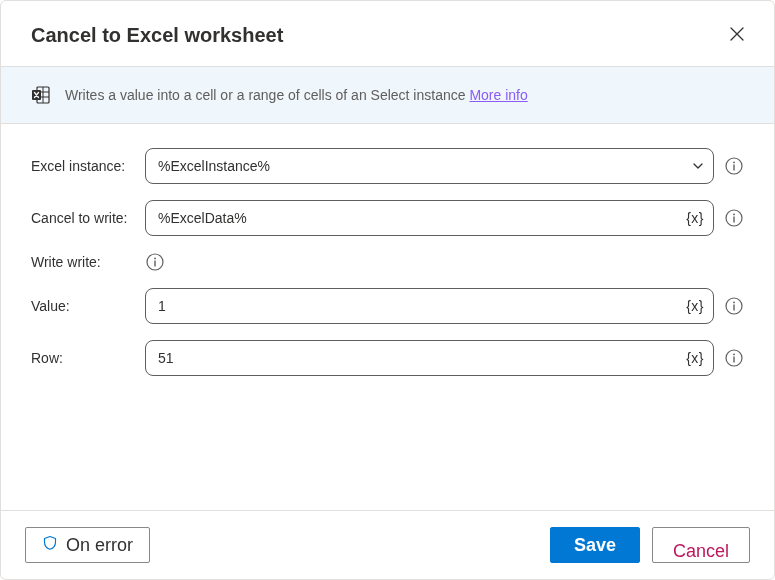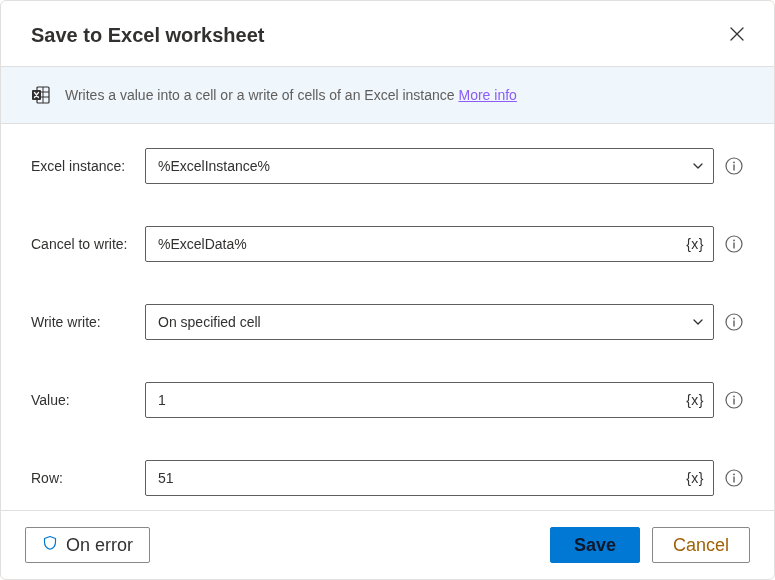--- a/index.html
+++ b/index.html
@@ -58,39 +58,39 @@
     }
     .section-title {
       font-size: 18px;
       font-weight: 400;
       color: #323130;
       margin-bottom: 22px;
     }
     .form-row {
       display: flex;
       align-items: center;
-      margin-bottom: 42px;
+      margin-bottom: 16px;
       gap: 10px;
     }
     .label {
       width: 104px;
       flex-shrink: 0;
       color: #323130;
     }
     .field-wrap {
       flex: 1;
       position: relative;
       display: flex;
       align-items: center;
     }
     .field {
       width: 100%;
       height: 36px;
       border: 1px solid #605e5c;
-      border-radius: 2px;
+      border-radius: 8px;
       padding: 0 38px 0 12px;
       font-size: 14px;
       font-family: inherit;
       color: #323130;
       background: #ffffff;
       outline: none;
     }
     .field-suffix {
       position: absolute;
       right: 10px;
@@ -134,41 +134,42 @@
       cursor: pointer;
       display: inline-flex;
       align-items: center;
       justify-content: center;
       gap: 8px;
       min-width: 90px;
     }
     .btn-secondary {
       background: #ffffff;
       border: 1px solid #8a8886;
-      color: #a16207;
+      color: #be185d;
+      align-items: flex-end;
     }
     .btn-primary {
       background: #0078d4;
       border: 1px solid #0078d4;
-      color: #0f172a;
+      color: #ffffff;
       font-weight: 600;
     }
     .btn-onerror {
       background: #ffffff;
       border: 1px solid #8a8886;
       color: #323130;
       padding: 0 16px;
     }
     .shield-icon svg { width: 16px; height: 16px; }
   </style>
 </head>
 <body>
 
 <div class="header">
-  <div class="title">Save to Excel worksheet</div>
+  <div class="title">Cancel to Excel worksheet</div>
   <button class="close-btn">
     <span>
       <svg viewBox="0 0 14 14">
           <path d="M1 1 L13 13 M13 1 L1 13" stroke="#323130" stroke-width="1.3" fill="none" stroke-linecap="round"></path>
         </svg>
     </span>
   </button>
 </div>
 
 <div class="info-banner">
@@ -176,21 +177,21 @@
     <svg viewBox="0 0 20 20">
       <rect x="6" y="2" width="12" height="16" rx="1" fill="none" stroke="#323130" stroke-width="1.2"></rect>
       <line x1="6" y1="7" x2="18" y2="7" stroke="#323130" stroke-width="1"></line>
       <line x1="6" y1="12" x2="18" y2="12" stroke="#323130" stroke-width="1"></line>
       <line x1="12" y1="2" x2="12" y2="18" stroke="#323130" stroke-width="1"></line>
       <rect x="1" y="5" width="9" height="10" rx="1" fill="#323130"></rect>
       <path d="M3.5 7.5 L7.5 12.5 M7.5 7.5 L3.5 12.5" stroke="#eff6fc" stroke-width="1.3" stroke-linecap="round"></path>
     </svg>
   </span>
   <div>
-    <span class="info-text">Writes a value into a cell or a write of cells of an Excel instance</span>
+    <span class="info-text">Writes a value into a cell or a range of cells of an Select instance</span>
     <span> </span>
     <a class="more-link">More info</a>
   </div>
 </div>
 
 <div class="body">
 
   <div class="form-row">
     <div class="label">Excel instance:</div>
     <div class="field-wrap">
@@ -220,28 +221,20 @@
       <svg viewBox="0 0 18 18">
           <circle cx="9" cy="9" r="8" fill="none" stroke="#605e5c" stroke-width="1.2"></circle>
           <circle cx="9" cy="5.4" r="0.9" fill="#605e5c"></circle>
           <rect x="8.3" y="7.5" width="1.4" height="6" fill="#605e5c"></rect>
         </svg>
     </span>
   </div>
 
   <div class="form-row">
     <div class="label">Write write:</div>
-    <div class="field-wrap">
-      <input class="field" readonly="" value="On specified cell" style="">
-      <span class="field-suffix chevron">
-        <svg viewBox="0 0 12 12">
-            <path d="M2 4 L6 8 L10 4" fill="none" stroke="#323130" stroke-width="1.3" stroke-linecap="round" stroke-linejoin="round"></path>
-          </svg>
-      </span>
-    </div>
     <span class="info-icon">
       <svg viewBox="0 0 18 18">
           <circle cx="9" cy="9" r="8" fill="none" stroke="#605e5c" stroke-width="1.2"></circle>
           <circle cx="9" cy="5.4" r="0.9" fill="#605e5c"></circle>
           <rect x="8.3" y="7.5" width="1.4" height="6" fill="#605e5c"></rect>
         </svg>
     </span>
   </div>
 
   <div class="form-row">

